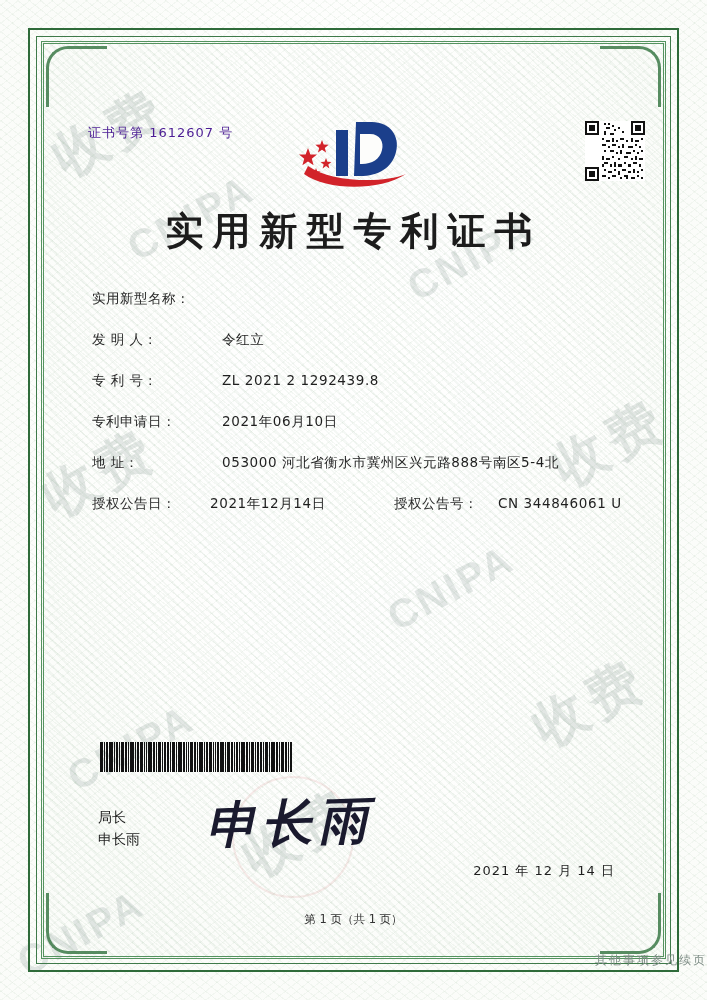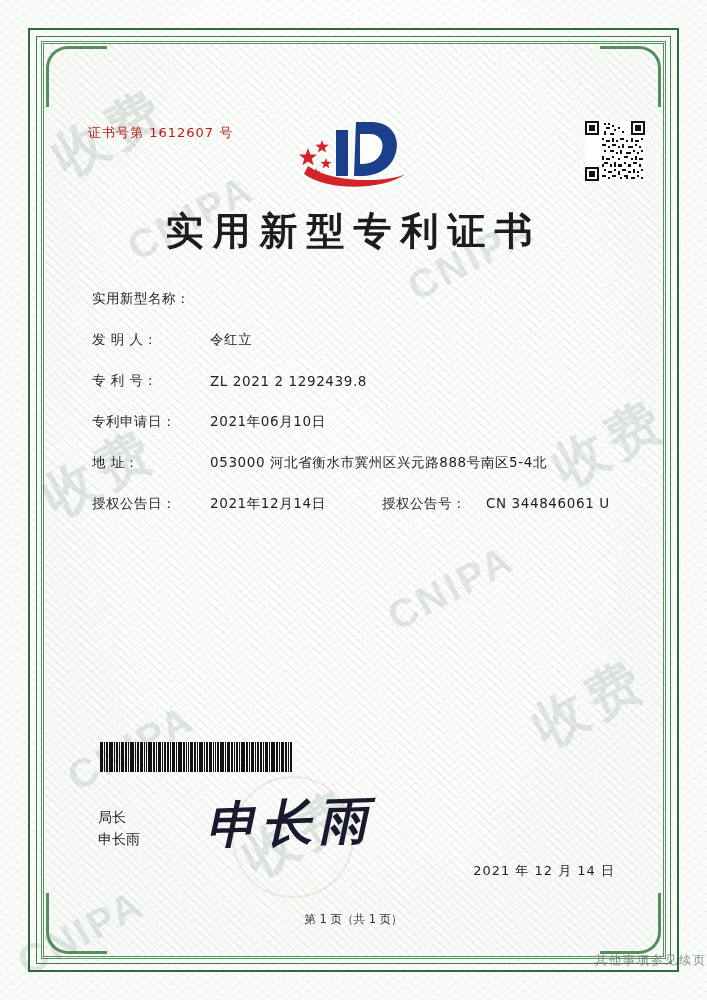--- a/index.html
+++ b/index.html
@@ -105,21 +105,21 @@
     width: 60px; height: 60px;
     background: #ffffff;
   }
   .qr svg { display:block; }
 
   
   .cert-no {
     position: absolute;
     left: 88px; top: 124px;
     font-size: 13px;
-    color: #b91c1c;
+    color: #4c1d95;
     letter-spacing: 1px;
     font-family: "DejaVu Sans", sans-serif;
   }
 
   .title {
     position: absolute;
     left: 0; right: 0; top: 206px;
     text-align: center;
     font-size: 38px;
     font-weight: bold;
@@ -128,25 +128,26 @@
     font-family: "DejaVu Sans", sans-serif;
   }
 
   .fields {
     position: absolute;
     left: 92px; top: 290px;
     width: 530px;
   }
   .frow {
     display: flex;
-    align-items: center;
+    align-items: flex-start;
     margin-bottom: 23px;
     font-size: 13.5px;
     color: #2a2a2a;
     font-family: "DejaVu Sans", sans-serif;
+    gap: 12px;
   }
   .flabel {
     width: 118px;
     flex: 0 0 118px;
     letter-spacing: 0.5px;
     color: #2a2a2a;
   }
   .fvalue {
     flex: 1 1 auto;
     letter-spacing: 0.6px;

